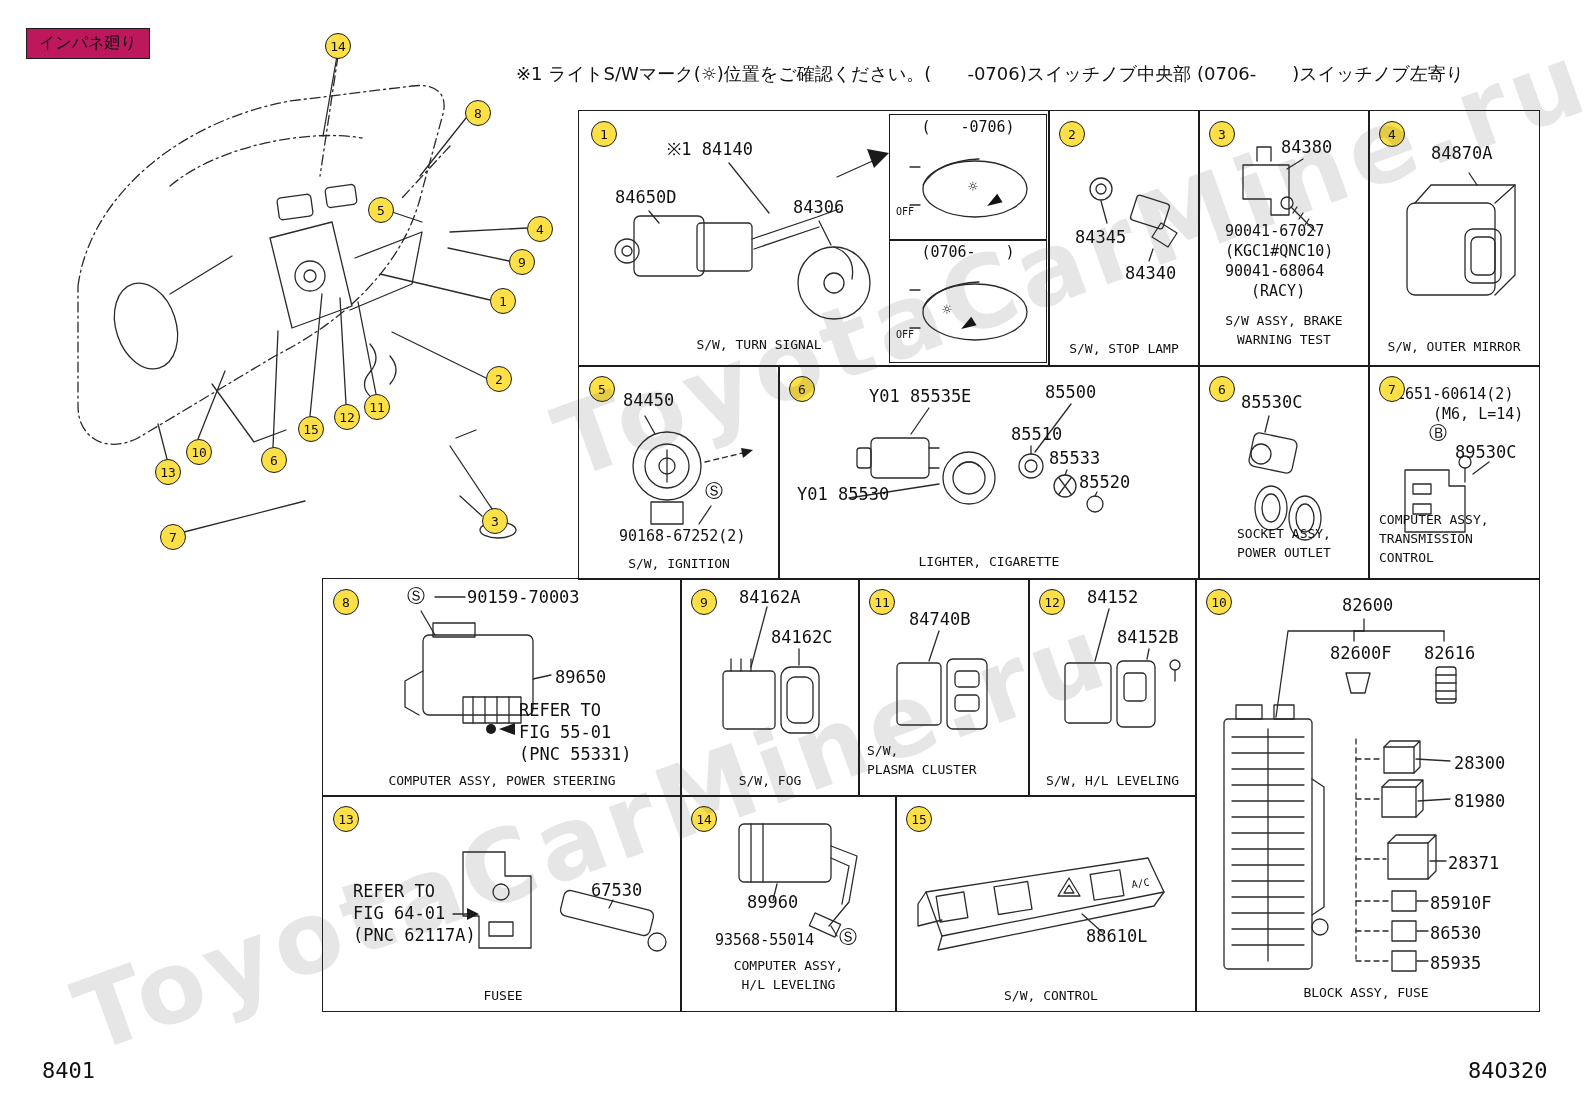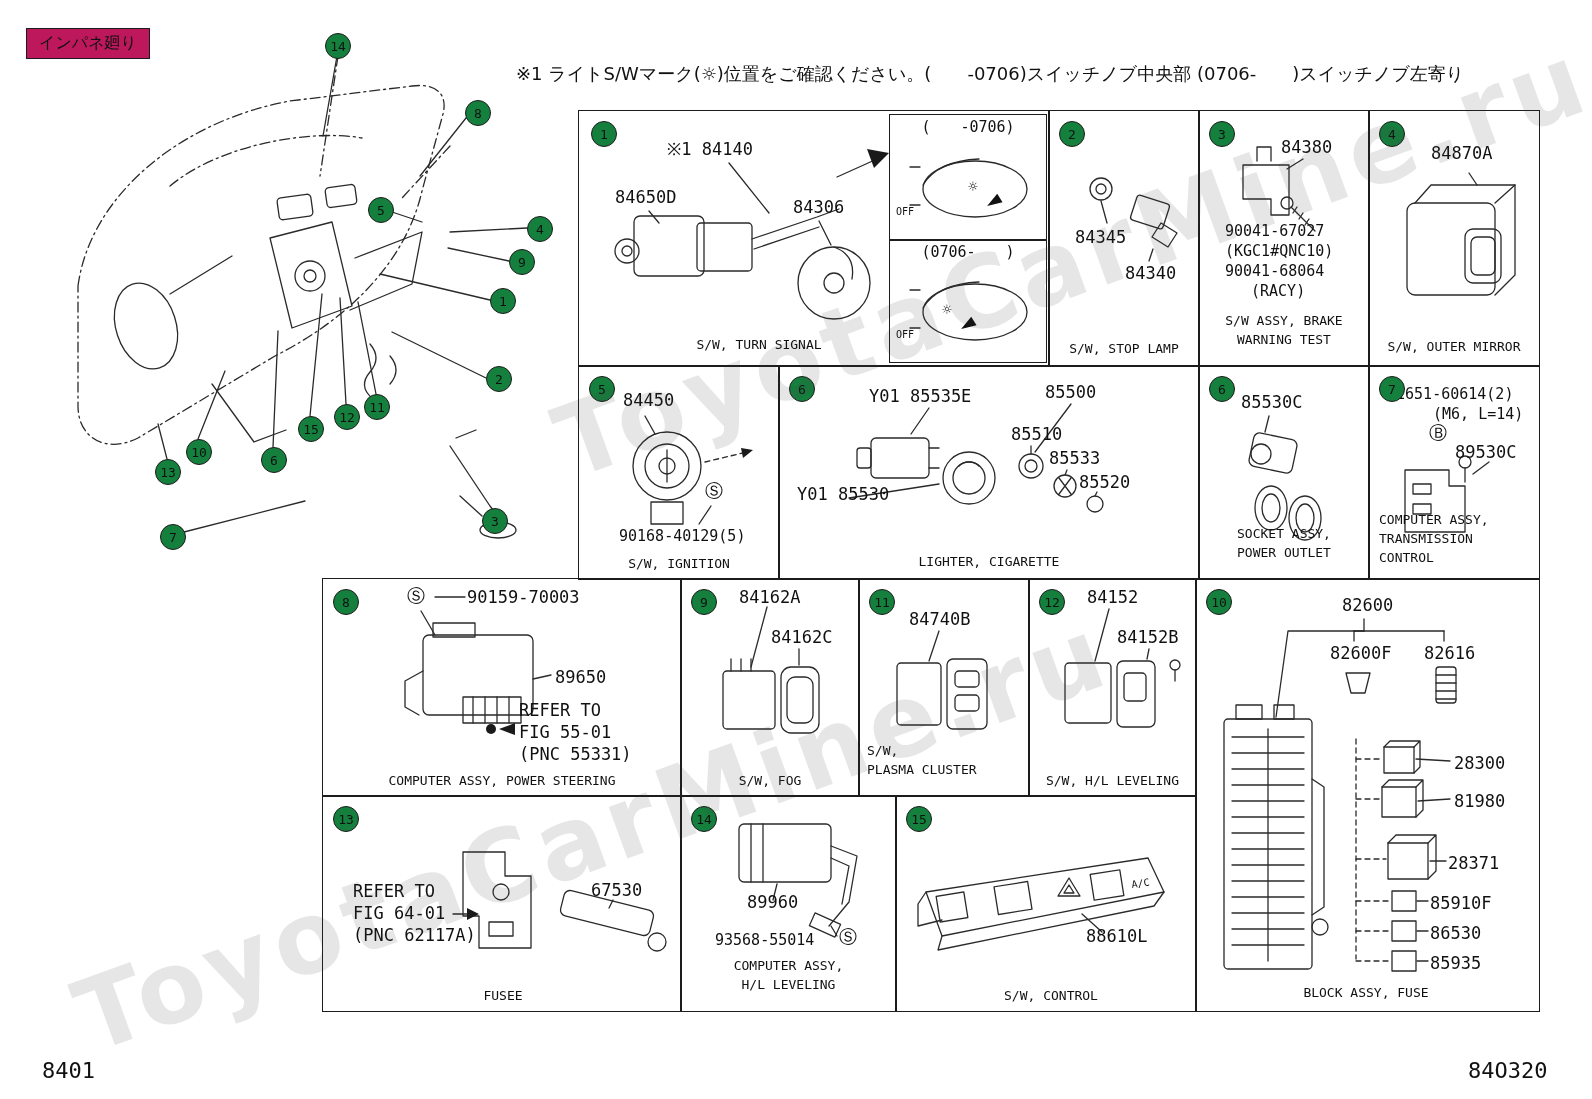--- a/index.html
+++ b/index.html
@@ -5,21 +5,21 @@
   html,body{margin:0;padding:0;background:#ffffff;}
   .canvas{position:relative;width:1592px;height:1099px;background:#fff;overflow:hidden;
           font-family:"DejaVu Sans Mono",monospace;color:#111;}
   .tagbox{position:absolute;left:26px;top:28px;border:1.7px solid #1c1c1c;padding:4px 12px;
           font-size:16px;font-family:"DejaVu Sans",sans-serif;background:#be185d;}
   .note{position:absolute;left:516px;top:62px;font-size:18px;font-family:"DejaVu Sans",sans-serif;white-space:nowrap;}
   .cell{position:absolute;border:1.6px solid #1c1c1c;}
   .inset{position:absolute;border:1.4px solid #1c1c1c;}
   .hdr{position:absolute;top:3px;left:0;width:100%;text-align:center;font-size:15px;}
   .badge{position:absolute;width:24px;height:24px;border:1.6px solid #1c1c1c;border-radius:50%;
-         background:#15803d;display:flex;align-items:center;justify-content:center;font-size:13px;z-index:3;}
+         background:#fde047;display:flex;align-items:center;justify-content:center;font-size:13px;z-index:3;}
   .pn{position:absolute;font-size:17px;line-height:21px;white-space:pre-line;z-index:2;}
   .pn.sm{font-size:15px;line-height:20px;}
   .pn.lh22{line-height:22px;}
   .cap{position:absolute;font-size:13px;line-height:19px;white-space:pre-line;text-align:center;z-index:2;}
   .cap.left{text-align:left;}
   .sym{position:absolute;font-size:18px;line-height:18px;z-index:2;}
   .sun{position:absolute;font-size:16px;line-height:16px;}
   .off{position:absolute;font-size:10px;line-height:10px;}
   .tri{position:absolute;width:0;height:0;border-right:15px solid #111;
        border-top:5px solid transparent;border-bottom:5px solid transparent;transform:rotate(-32deg);}
@@ -201,21 +201,21 @@
       <line x1="88" y1="84" x2="88" y2="116" stroke-width="3"></line>
       <rect x="72" y="136" width="32" height="22"></rect>
       <path class="dsh" d="M126,96 L168,86"></path>
       <polygon class="f" points="174,84 162,82 164,92"></polygon>
       <line x1="66" y1="50" x2="76" y2="68"></line>
       <line x1="120" y1="158" x2="132" y2="140"></line>
     </svg>
     <span class="badge" style="left:10px;top:10px">5</span>
     <span class="pn" style="left:44px;top:24px">84450</span>
     <span class="sym" style="left:126px;top:116px">Ⓢ</span>
-    <span class="pn sm" style="left:40px;top:160px">90168-40129(5)</span>
+    <span class="pn sm" style="left:40px;top:160px">90168-67252(2)</span>
     <span class="cap" style="left:10px;top:188px;width:180px">S/W, IGNITION</span>
   </div>
 
   <div class="cell" style="left:778px;top:365px;width:420px;height:213px">
     <svg class="sk" width="420" height="213" viewBox="0 0 420 213">
       <rect x="92" y="72" width="58" height="40" rx="5"></rect>
       <rect x="78" y="82" width="14" height="20" rx="3"></rect>
       <line x1="150" y1="82" x2="160" y2="82"></line>
         <line x1="150" y1="102" x2="160" y2="102"></line>
       <circle cx="190" cy="112" r="26"></circle>

